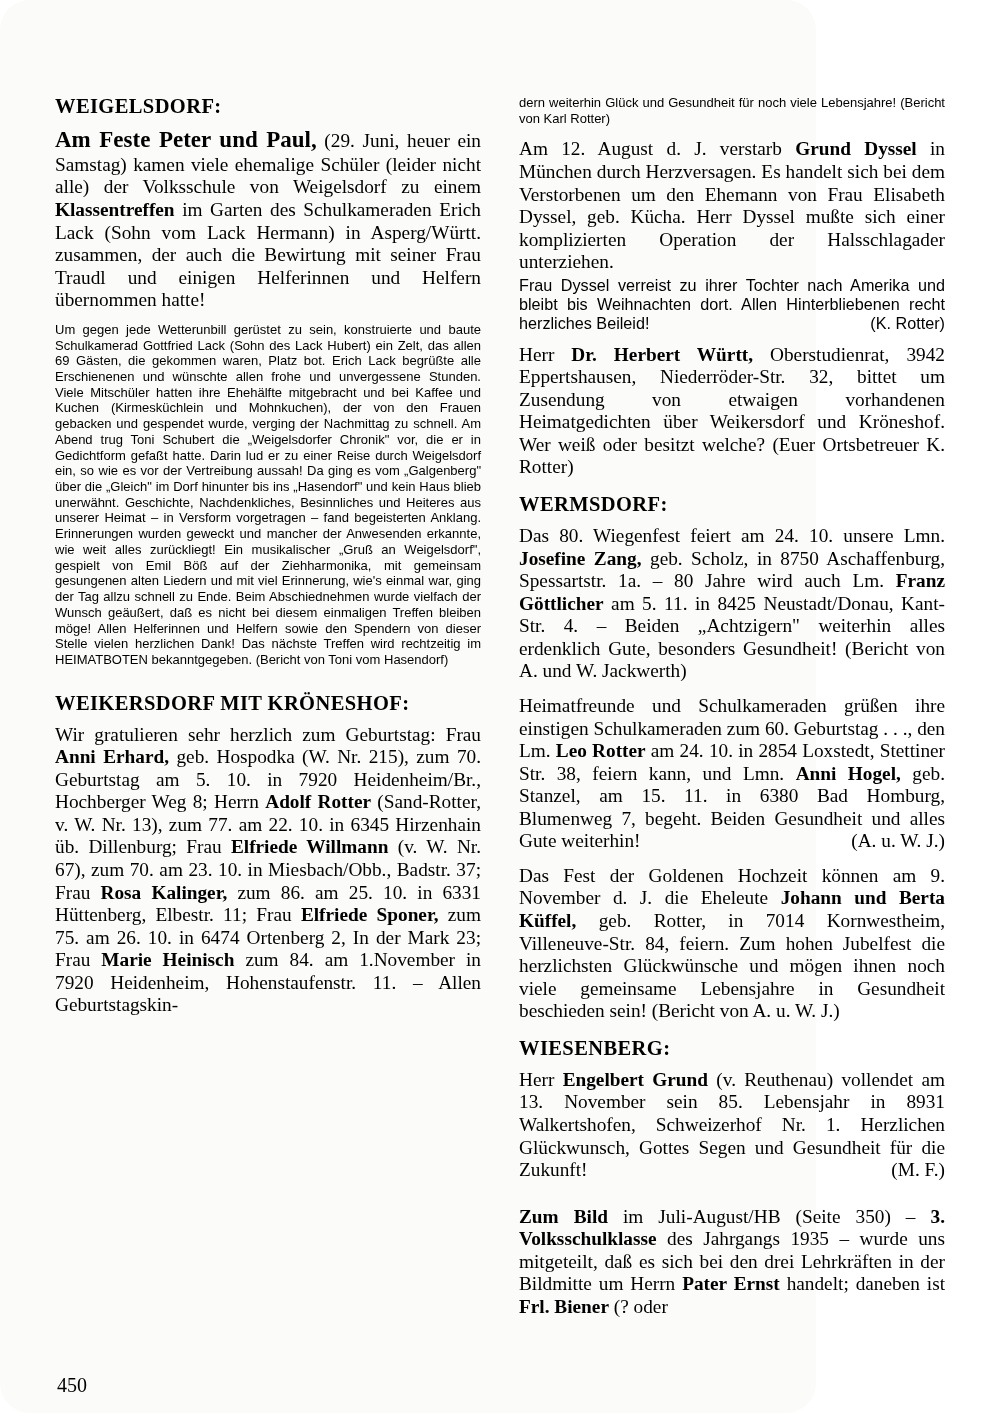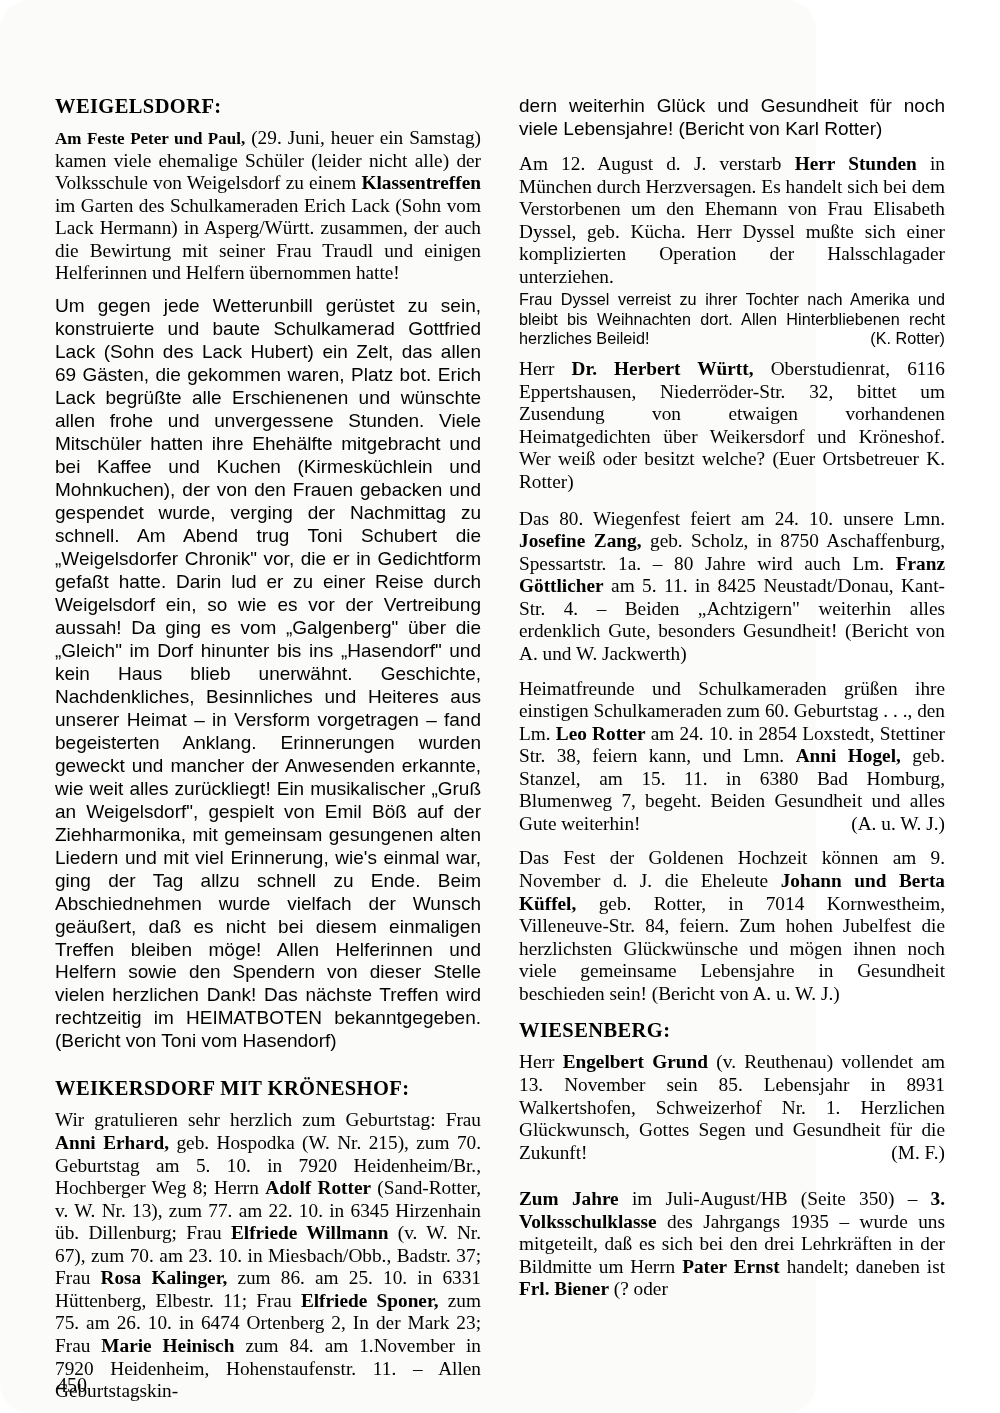--- a/index.html
+++ b/index.html
@@ -47,31 +47,31 @@
   .serif-body {
     font-family: "Liberation Serif", serif;
     font-size: 19.3px;
     line-height: 1.17;
     text-align: justify;
     text-justify: inter-word;
     hyphens: manual;
   }
   .sans-body {
     font-family: "Liberation Sans", sans-serif;
-    font-size: 19px;
+    font-size: 13px;
     line-height: 1.21;
     text-align: justify;
     text-justify: inter-word;
   }
   .sans-body.tight { font-size: 16.2px; line-height: 1.19; }
   b, .b { font-weight: bold; }
   .lead {
     font-family: "Liberation Serif", serif;
     font-weight: bold;
-    font-size: 17px;
+    font-size: 23px;
   }
   .pageno {
     position: absolute;
     left: 57px;
     top: 1327px;
     font-family: "Liberation Serif", serif;
     font-size: 20px;
     margin-top: 47px;
   }
 </style>
@@ -99,33 +99,34 @@
         <span>Wir gratulieren sehr herzlich zum Geburtstag: Frau </span><span class="b">Anni Erhard,</span><span> geb. Hospodka (W. Nr. 215), zum 70. Geburtstag am 5. 10. in 7920 Heidenheim/Br., Hochberger Weg 8; Herrn </span><span class="b">Adolf Rotter</span><span> (Sand-Rotter, v. W. Nr. 13), zum 77. am 22. 10. in 6345 Hirzenhain üb. Dillenburg; Frau </span><span class="b">Elfriede Willmann</span><span> (v. W. Nr. 67), zum 70. am 23. 10. in Miesbach/Obb., Badstr. 37; Frau </span><span class="b">Rosa Kalinger,</span><span> zum 86. am 25. 10. in 6331 Hüttenberg, Elbestr. 11; Frau </span><span class="b">Elfriede Sponer,</span><span> zum 75. am 26. 10. in 6474 Ortenberg 2, In der Mark 23; Frau </span><span class="b">Marie Heinisch</span><span> zum 84. am 1.November in 7920 Heidenheim, Hohenstaufenstr. 11. – Allen Geburtstagskin-</span>
       </div>
 
     </div>
 
     <div class="col">
 
       <div class="blk sans-body" style="margin-bottom:12px;">dern weiterhin Glück und Gesundheit für noch viele Lebensjahre! (Bericht von Karl Rotter)</div>
 
       <div class="blk serif-body" style="margin-bottom:2px;">
-        <span>Am 12. August d. J. verstarb </span><span class="b">Herr Stunden</span><span> in München durch Herzversagen. Es handelt sich bei dem Verstorbenen um den Ehemann von Frau Elisabeth Dyssel, geb. Kücha. Herr Dyssel mußte sich einer komplizierten Operation der Halsschlagader unterziehen.</span>
+        <span>Am 12. August d. J. verstarb </span><span class="b">Grund Dyssel</span><span> in München durch Herzversagen. Es handelt sich bei dem Verstorbenen um den Ehemann von Frau Elisabeth Dyssel, geb. Kücha. Herr Dyssel mußte sich einer komplizierten Operation der Halsschlagader unterziehen.</span>
       </div>
 
       <div class="blk sans-body tight" style="">
         <span>Frau Dyssel verreist zu ihrer Tochter nach Amerika und bleibt bis Weihnachten dort. Allen Hinterbliebenen recht herzliches Beileid!</span>
         <span style="float:right;">(K. Rotter)</span>
       </div>
       <div style="clear:both;"></div>
 
       <div class="blk serif-body" style="margin-bottom:14px;">
-        <span>Herr </span><span class="b">Dr. Herbert Württ,</span><span> Oberstudienrat, 6116 Eppertshausen, Niederröder-Str. 32, bittet um Zusendung von etwaigen vorhandenen Heimatgedichten über Weikersdorf und Kröneshof. Wer weiß oder besitzt welche? (Euer Ortsbetreuer K. Rotter)</span>
+        <span>Herr </span><span class="b">Dr. Herbert Württ,</span><span> Oberstudienrat, 3942 Eppertshausen, Niederröder-Str. 32, bittet um Zusendung von etwaigen vorhandenen Heimatgedichten über Weikersdorf und Kröneshof. Wer weiß oder besitzt welche? (Euer Ortsbetreuer K. Rotter)</span>
       </div>
 
+      <div class="head">WERMSDORF:</div>
 
       <div class="blk serif-body" style="margin-bottom:12px;">
         <span>Das 80. Wiegenfest feiert am 24. 10. unsere Lmn. </span><span class="b">Josefine Zang,</span><span> geb. Scholz, in 8750 Aschaffenburg, Spessartstr. 1a. – 80 Jahre wird auch Lm. </span><span class="b">Franz Göttlicher</span><span> am 5. 11. in 8425 Neustadt/Donau, Kant-Str. 4. – Beiden „Achtzigern" weiterhin alles erdenklich Gute, besonders Gesundheit! (Bericht von A. und W. Jackwerth)</span>
       </div>
 
       <div class="blk serif-body" style="margin-bottom:2px;">
         <span>Heimatfreunde und Schulkameraden grüßen ihre einstigen Schulkameraden zum 60. Geburtstag . . ., den Lm. </span><span class="b">Leo Rotter</span><span> am 24. 10. in 2854 Loxstedt, Stettiner Str. 38, feiern kann, und Lmn. </span><span class="b">Anni Hogel,</span><span> geb. Stanzel, am 15. 11. in 6380 Bad Homburg, Blumenweg 7, begeht. Beiden Gesundheit und alles Gute weiterhin!</span>
         <span style="float:right;">(A. u. W. J.)</span>
       </div>
       <div style="clear:both; height:10px;"></div>
@@ -136,20 +137,20 @@
 
       <div class="head">WIESENBERG:</div>
 
       <div class="blk serif-body" style="margin-bottom:12px;">
         <span>Herr </span><span class="b">Engelbert Grund</span><span> (v. Reuthenau) vollendet am 13. November sein 85. Lebensjahr in 8931 Walkertshofen, Schweizerhof Nr. 1. Herzlichen Glückwunsch, Gottes Segen und Gesundheit für die Zukunft!</span>
         <span style="float:right;">(M. F.)</span>
       </div>
       <div style="clear:both; height:12px;"></div>
 
       <div class="blk serif-body">
-        <span class="b">Zum Jahre</span><span> im Juli-August/HB (Seite 350) – </span><span class="b">3. Volksschulklasse</span><span> des Jahrgangs 1935 – wurde uns mitgeteilt, daß es sich bei den drei Lehrkräften in der Bildmitte um Herrn </span><span class="b">Pater Ernst</span><span> handelt; daneben ist </span><span class="b">Frl. Biener</span><span> (? oder</span>
+        <span class="b">Zum Bild</span><span> im Juli-August/HB (Seite 350) – </span><span class="b">3. Volksschulklasse</span><span> des Jahrgangs 1935 – wurde uns mitgeteilt, daß es sich bei den drei Lehrkräften in der Bildmitte um Herrn </span><span class="b">Pater Ernst</span><span> handelt; daneben ist </span><span class="b">Frl. Biener</span><span> (? oder</span>
       </div>
 
     </div>
   </div>
 
   <div class="pageno">450</div>
 </div>
 
 </body></html>

